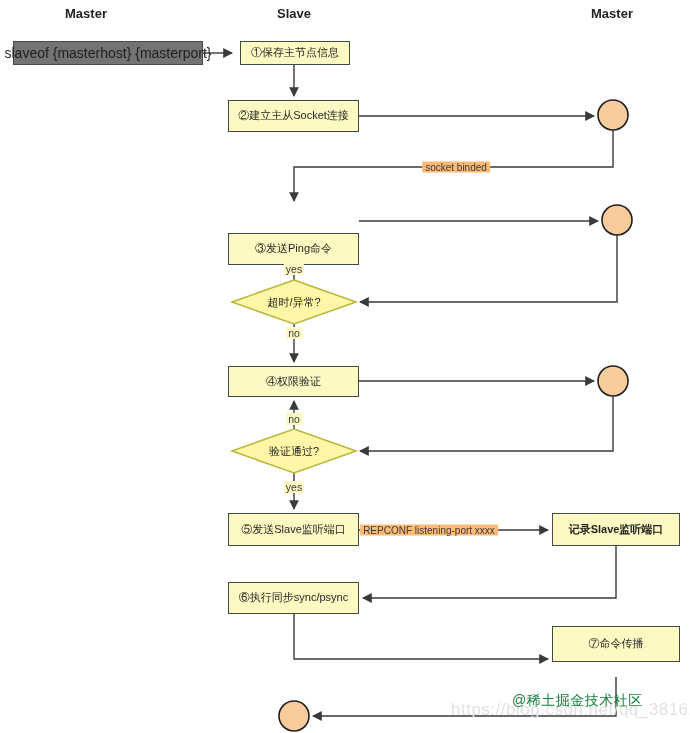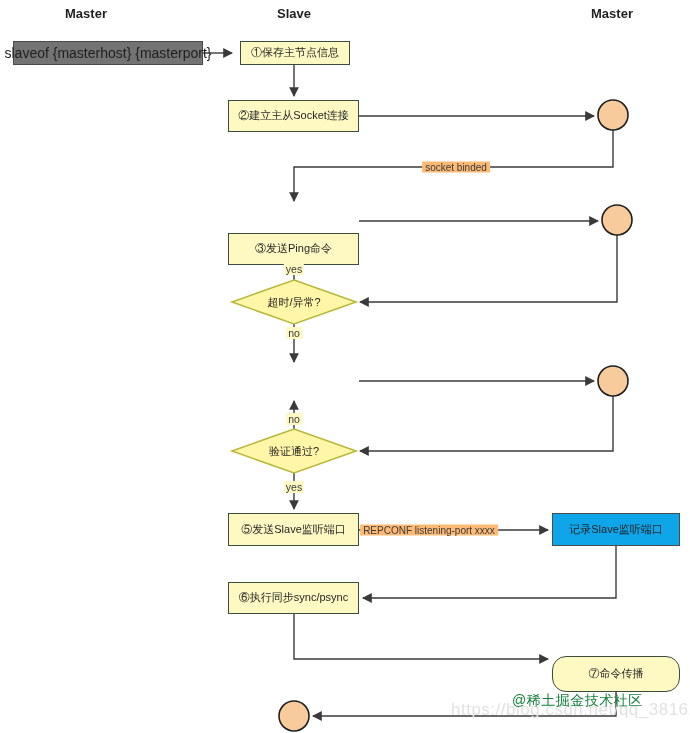--- a/index.html
+++ b/index.html
@@ -44,22 +44,23 @@
     color: #1f1f1f;
     text-align: center;
     line-height: 1.2;
     white-space: nowrap;
   }
   .node-process-green {
     background: #fef9c3;
     border: 1.4px solid #3d4d3d;
   }
   .node-process-white {
-    background: #0ea5e9;
+    background: #fef9c3;
     border: 1.4px solid #4a4a4a;
+    font-weight: bold;
   }
   .node-client {
     background: #737373;
     border: 1.4px solid #4a4a4a;
     font-size: 14px;
   }
   .diamond-label {
     position: absolute;
     font-size: 11px;
     color: #1f1f1f;
@@ -159,28 +160,29 @@
   </svg>
 
   <div class="node node-client" style="left:13px; top:41px; width:190px; height:24px;">slaveof {masterhost} {masterport}</div>
 
   <div class="node node-process-green" style="left:240px; top:41px; width:110px; height:24px;">①保存主节点信息</div>
 
   <div class="node node-process-green" style="left:228px; top:100px; width:131px; height:32px;">②建立主从Socket连接</div>
 
   <div class="node node-process-green" style="left:228px; top:205px; width:131px; height:32px;margin-top:28px;">③发送Ping命令</div>
 
+  <div class="node node-process-green" style="left:228px; top:366px; width:131px; height:31px;">④权限验证</div>
 
   <div class="node node-process-green" style="left:228px; top:513px; width:131px; height:33px;">⑤发送Slave监听端口</div>
 
   <div class="node node-process-white" style="left:552px; top:513px; width:128px; height:33px;">记录Slave监听端口</div>
 
   <div class="node node-process-green" style="left:228px; top:582px; width:131px; height:32px;">⑥执行同步sync/psync</div>
 
-  <div class="node node-process-green" style="left:552px; top:656px; width:128px; height:36px;border-radius:14px;">⑦命令传播</div>
+  <div class="node node-process-green" style="left:552px; top:626px; width:128px; height:36px;">⑦命令传播</div>
 
   <div class="diamond-label" style="left:294px; top:302px;">超时/异常?</div>
   <div class="diamond-label" style="left:294px; top:451px;">验证通过?</div>
 
   <div class="edge-label" style="left:456px; top:167px;">socket binded</div>
   <div class="edge-label" style="left:429px; top:530px;">REPCONF listening-port xxxx</div>
 
   <div class="branch-label" style="left:294px; top:269px;">yes</div>
   <div class="branch-label" style="left:294px; top:333px;">no</div>
   <div class="branch-label" style="left:294px; top:419px;">no</div>

